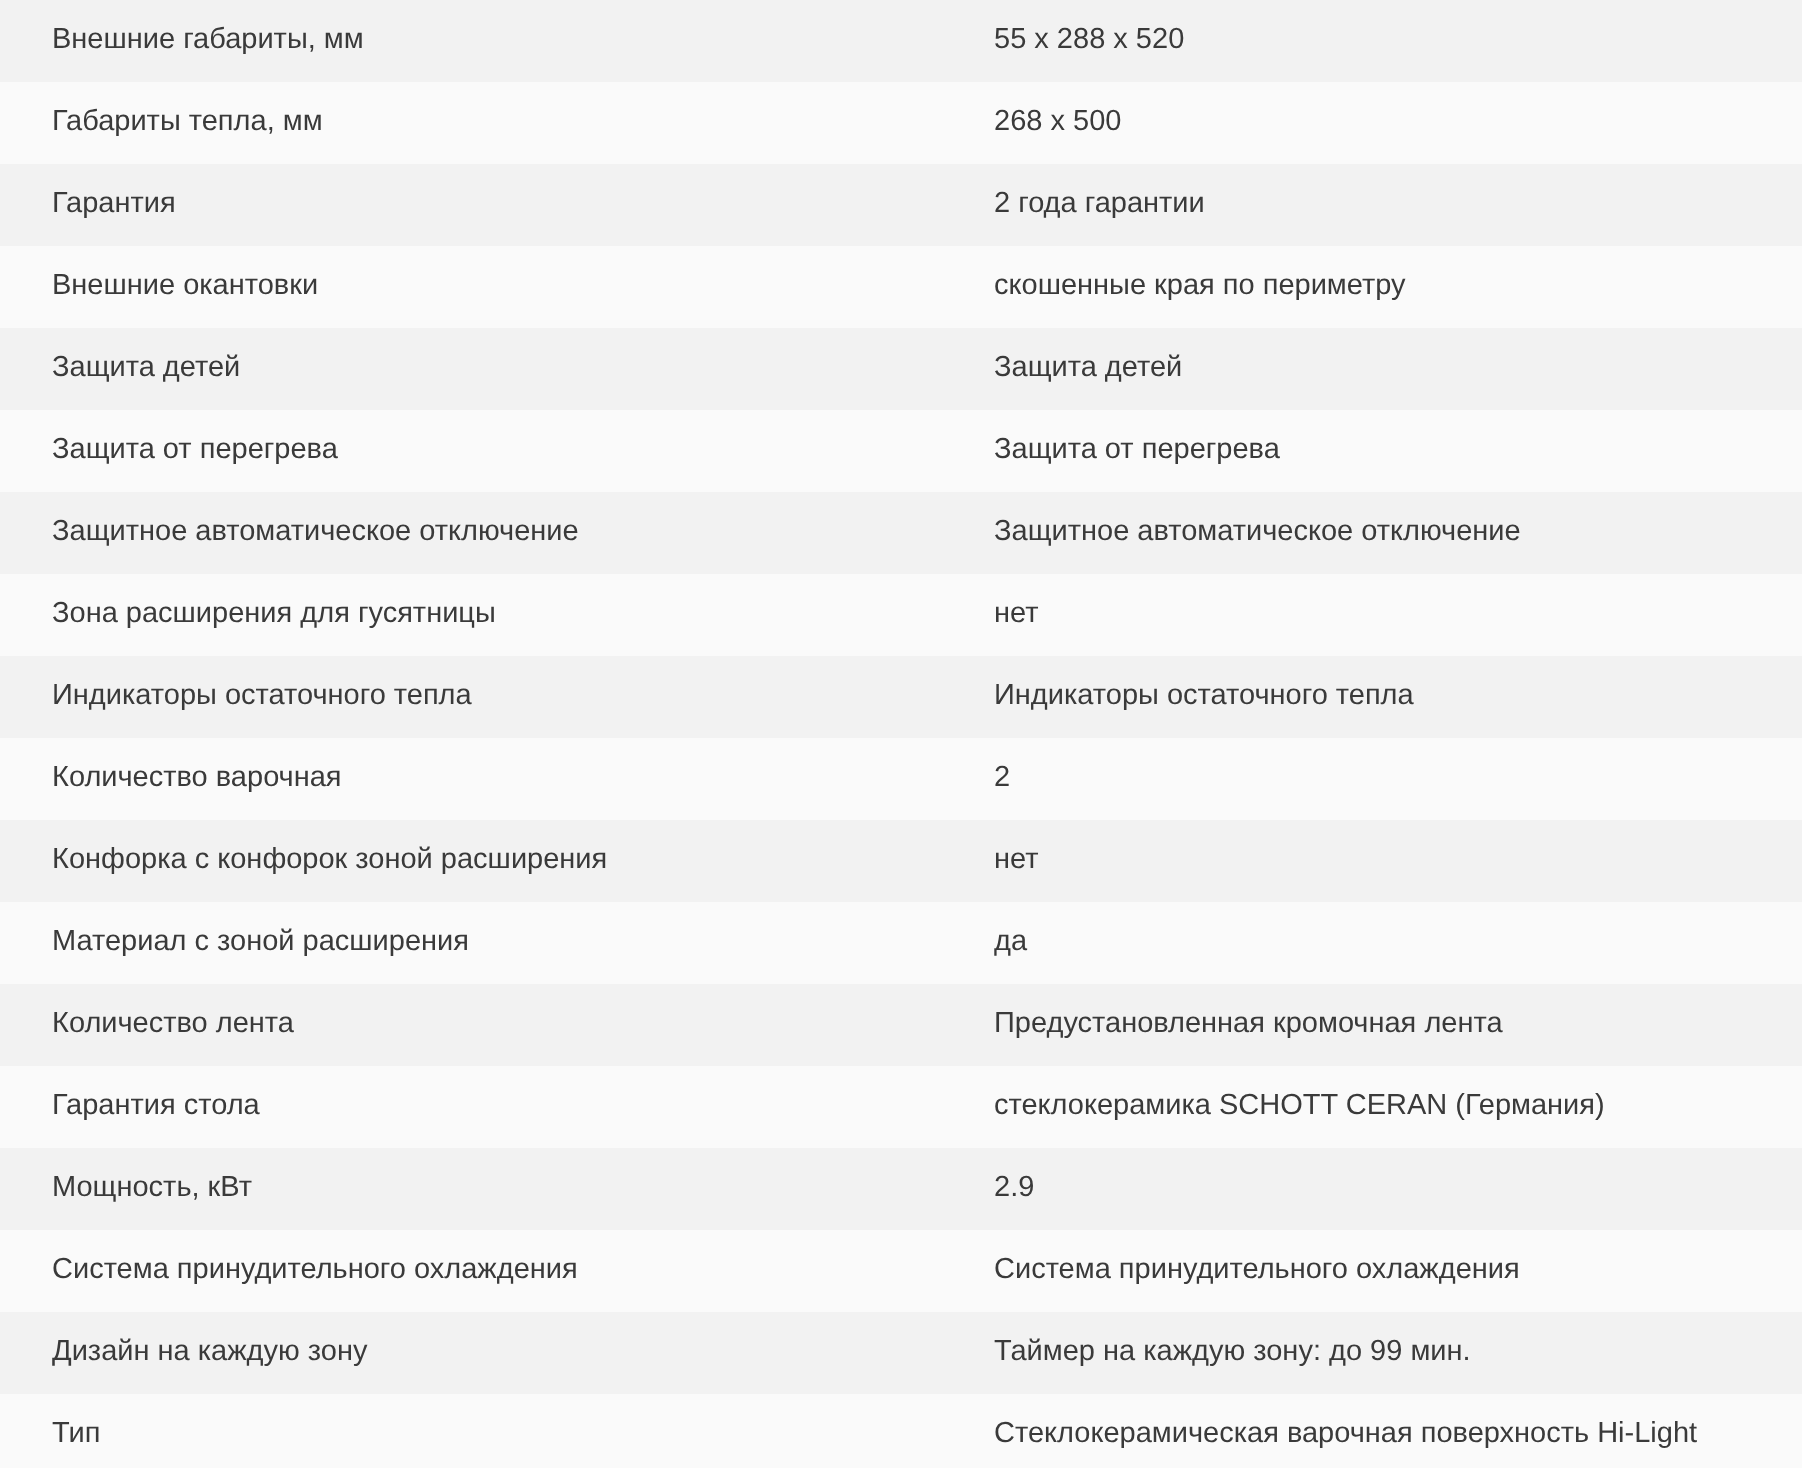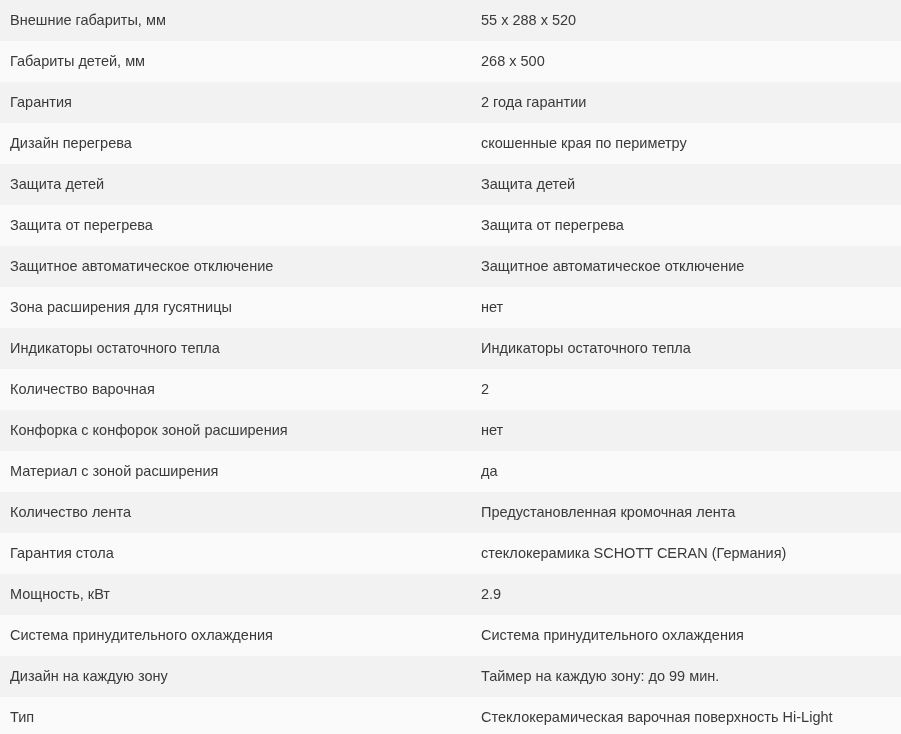--- a/index.html
+++ b/index.html
@@ -22,21 +22,21 @@
   .spec-table tr {
     height: 41px;
   }
   .spec-table tr.odd-row {
     background: #f2f2f2;
   }
   .spec-table tr.even-row {
     background: #fafafa;
   }
   .spec-table td {
-    padding: 0 0 0 10px;
+    padding: 0 0 0 26px;
     vertical-align: middle;
     font-size: 14.5px;
     line-height: 1.3;
     color: #3a3a3a;
     border: none;
   }
   .spec-table td.spec-name {
     width: 463px;
   }
   .spec-table td.spec-value {
@@ -47,29 +47,29 @@
 </head>
 <body>
 
 <table class="spec-table">
   <tbody>
       <tr class="odd-row">
         <td class="spec-name">Внешние габариты, мм</td>
         <td class="spec-value">55 x 288 x 520</td>
       </tr>
       <tr class="even-row">
-        <td class="spec-name">Габариты детей, мм</td>
+        <td class="spec-name">Габариты тепла, мм</td>
         <td class="spec-value">268 x 500</td>
       </tr>
       <tr class="odd-row">
         <td class="spec-name">Гарантия</td>
         <td class="spec-value">2 года гарантии</td>
       </tr>
       <tr class="even-row">
-        <td class="spec-name">Дизайн перегрева</td>
+        <td class="spec-name">Внешние окантовки</td>
         <td class="spec-value">скошенные края по периметру</td>
       </tr>
       <tr class="odd-row">
         <td class="spec-name">Защита детей</td>
         <td class="spec-value">Защита детей</td>
       </tr>
       <tr class="even-row">
         <td class="spec-name">Защита от перегрева</td>
         <td class="spec-value">Защита от перегрева</td>
       </tr>

